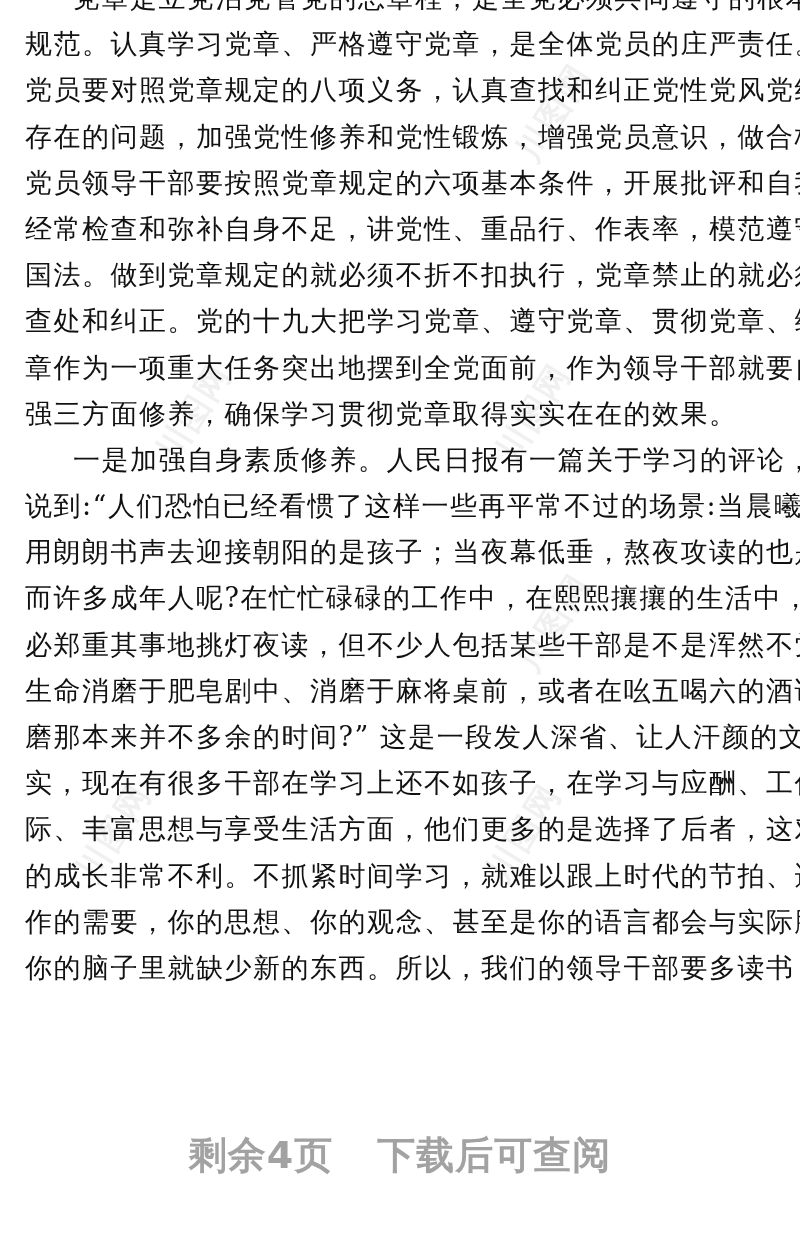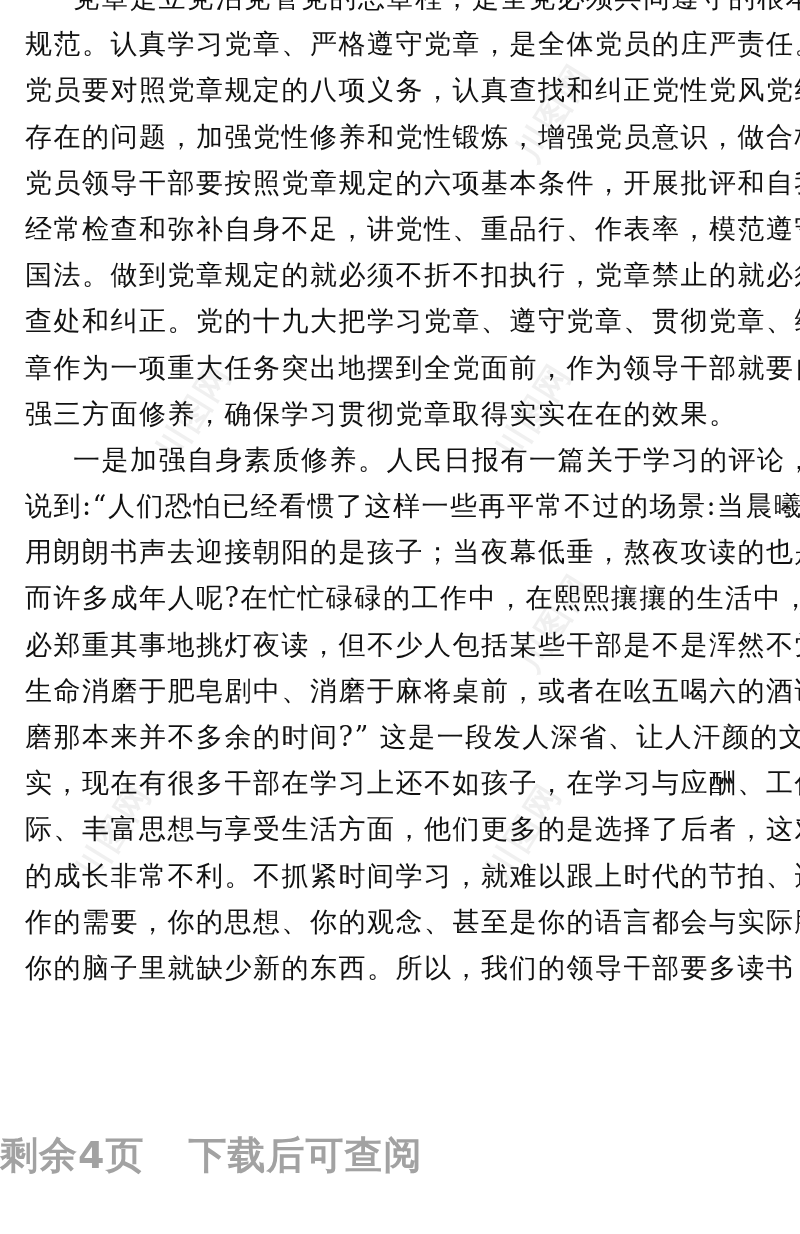--- a/index.html
+++ b/index.html
@@ -52,21 +52,21 @@
     transform: rotate(-58deg);
     white-space: nowrap;
     pointer-events: none;
     letter-spacing: 2px;
   }
   .remaining-banner {
     position: absolute;
     left: 0;
     width: 800px;
     top: 1130px;
-    text-align: left;
+    text-align: center;
     font-family: "DejaVu Sans", "Liberation Sans", sans-serif;
     font-weight: bold;
     font-size: 38px;
     color: #a2a2a2;
     letter-spacing: 1px;
   }
   .remaining-banner .gap {
     display: inline-block;
     width: 44px;
   }

